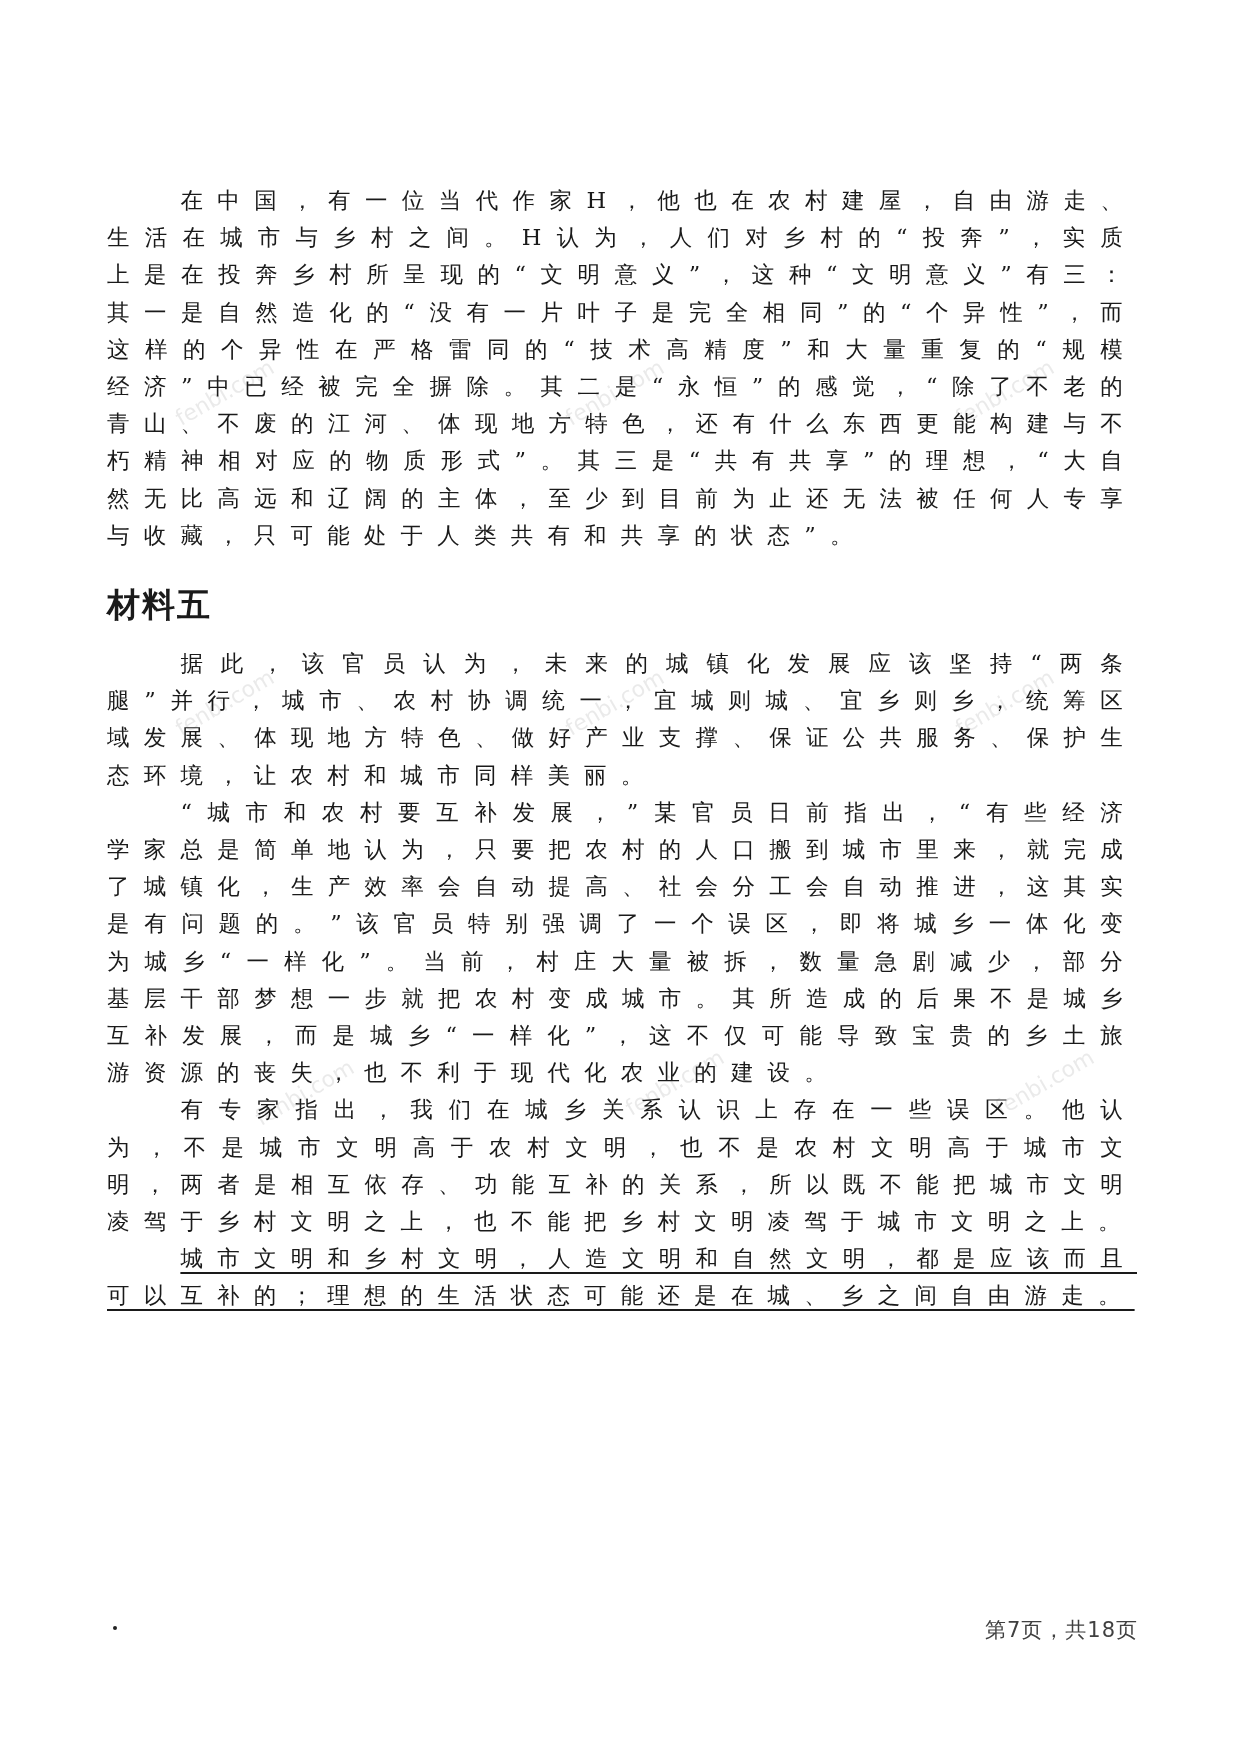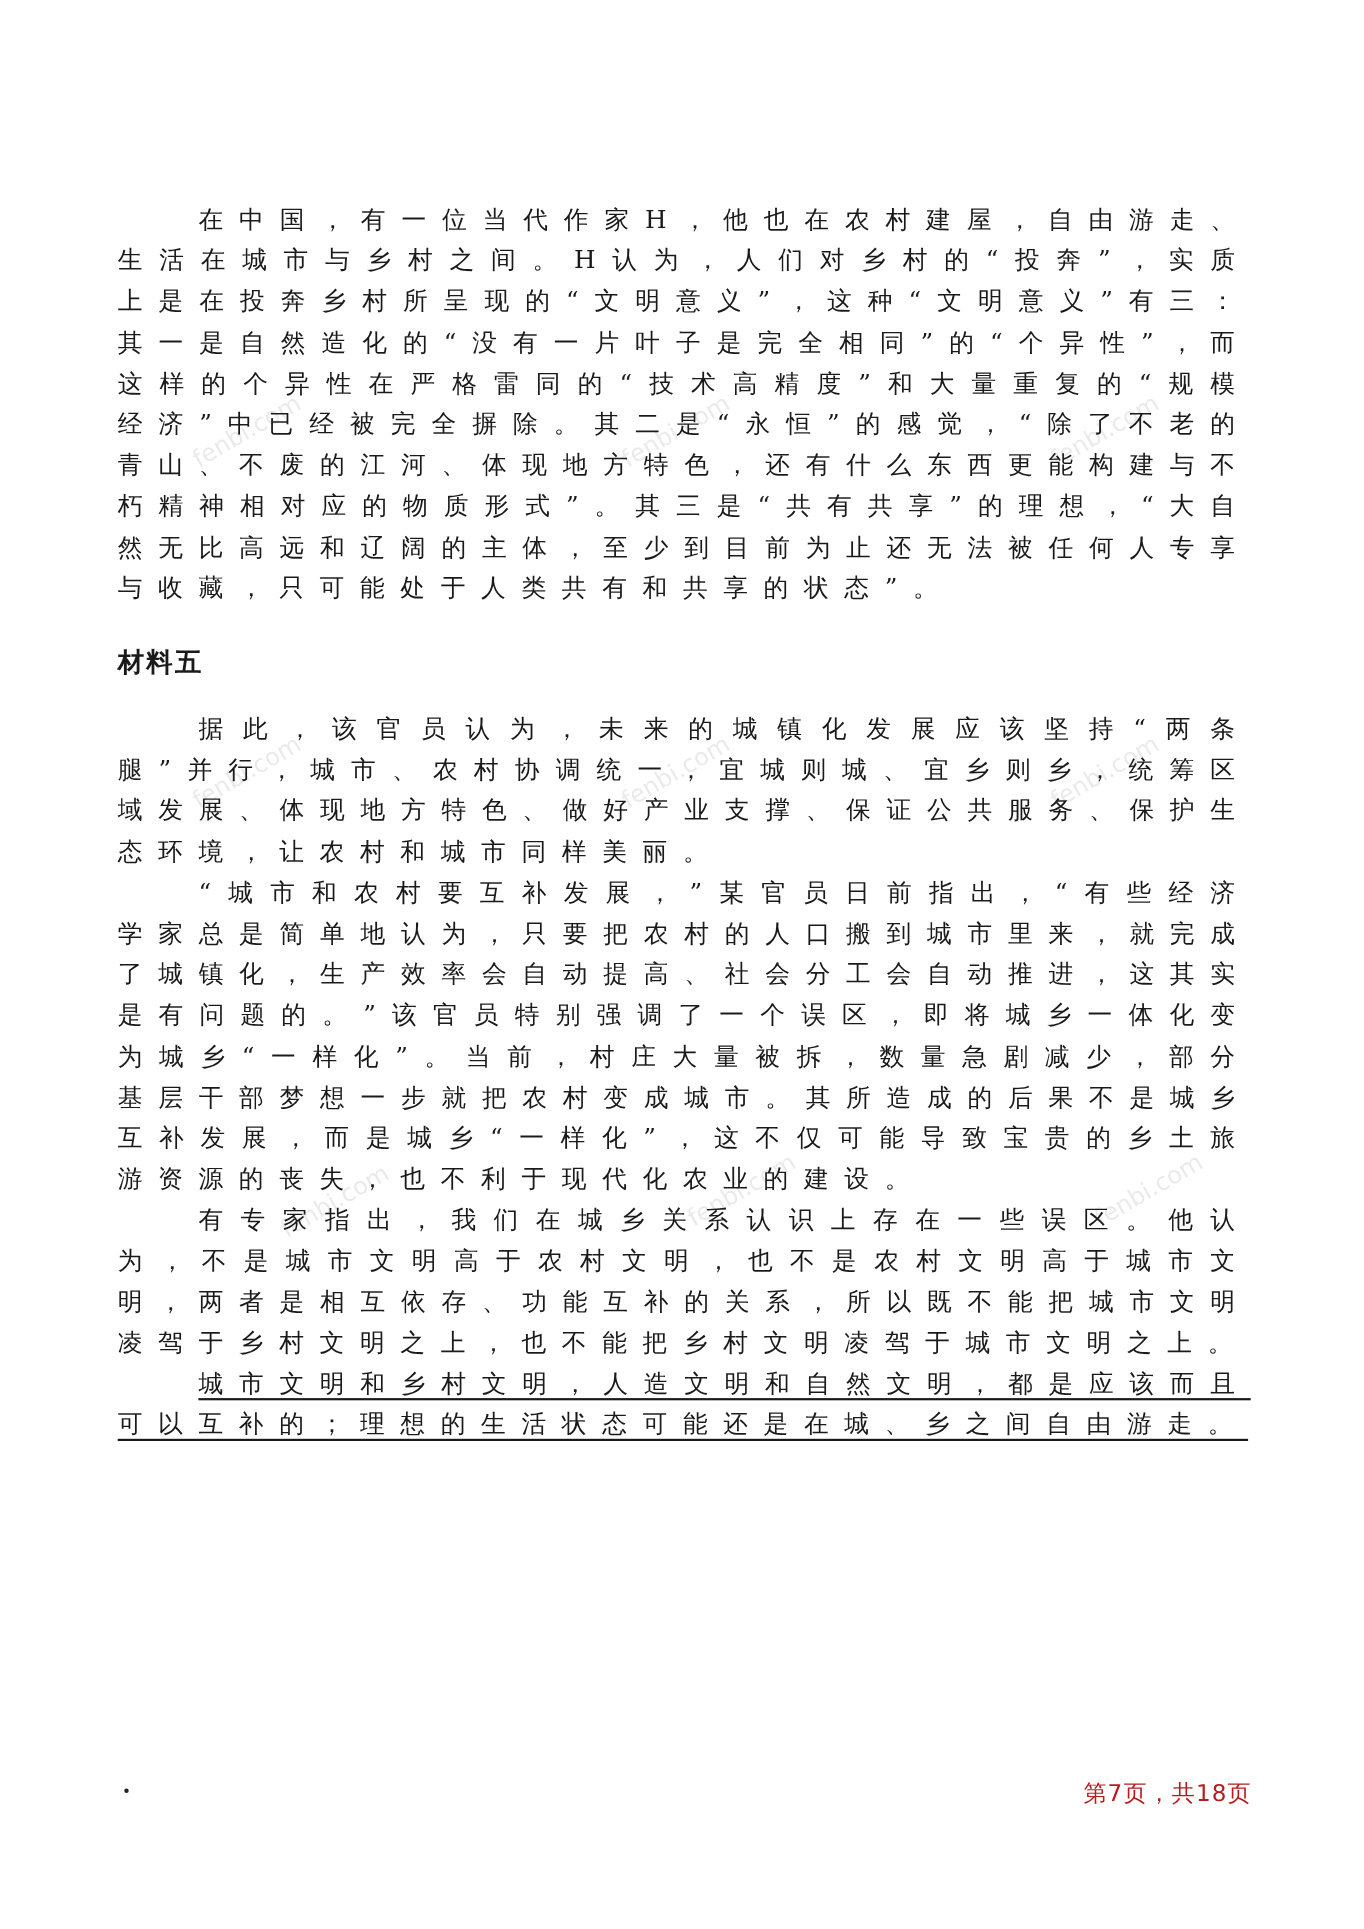--- a/index.html
+++ b/index.html
@@ -32,25 +32,25 @@
       font-size: 22.5px;
       line-height: 37.2px;
       letter-spacing: 14.2px;
       text-indent: 73.4px;
       text-align: justify;
       text-align-last: left;
       word-break: break-all;
     }
     h2.heading {
       margin: 31px 0 20px 0;
-      font-size: 24px;
+      font-size: 33px;
       font-weight: bold;
       line-height: 40px;
       letter-spacing: 2px;
-      font-family: Liberation Mono, monospace;
+      font-family: Liberation Sans, sans-serif;
     }
     .underline {
       text-decoration: underline;
       text-decoration-thickness: 2px;
       text-underline-offset: 6px;
     }
     .footer-dot {
       position: absolute;
       left: 113px;
       top: 1626px;
@@ -58,21 +58,21 @@
       height: 4px;
       background: #222;
       border-radius: 50%;
     }
     .footer-page {
       position: absolute;
       right: 102px;
       top: 1616px;
       font-size: 21px;
       font-family: "DejaVu Sans", "Liberation Sans", sans-serif;
-      color: #b91c1c;
+      color: #404040;
       letter-spacing: 1px;
     }
     .watermark {
       position: absolute;
       font-family: "DejaVu Sans", "Liberation Sans", sans-serif;
       font-size: 22px;
       color: rgba(180,180,180,0.28);
       transform: rotate(-30deg);
       pointer-events: none;
       white-space: nowrap;

